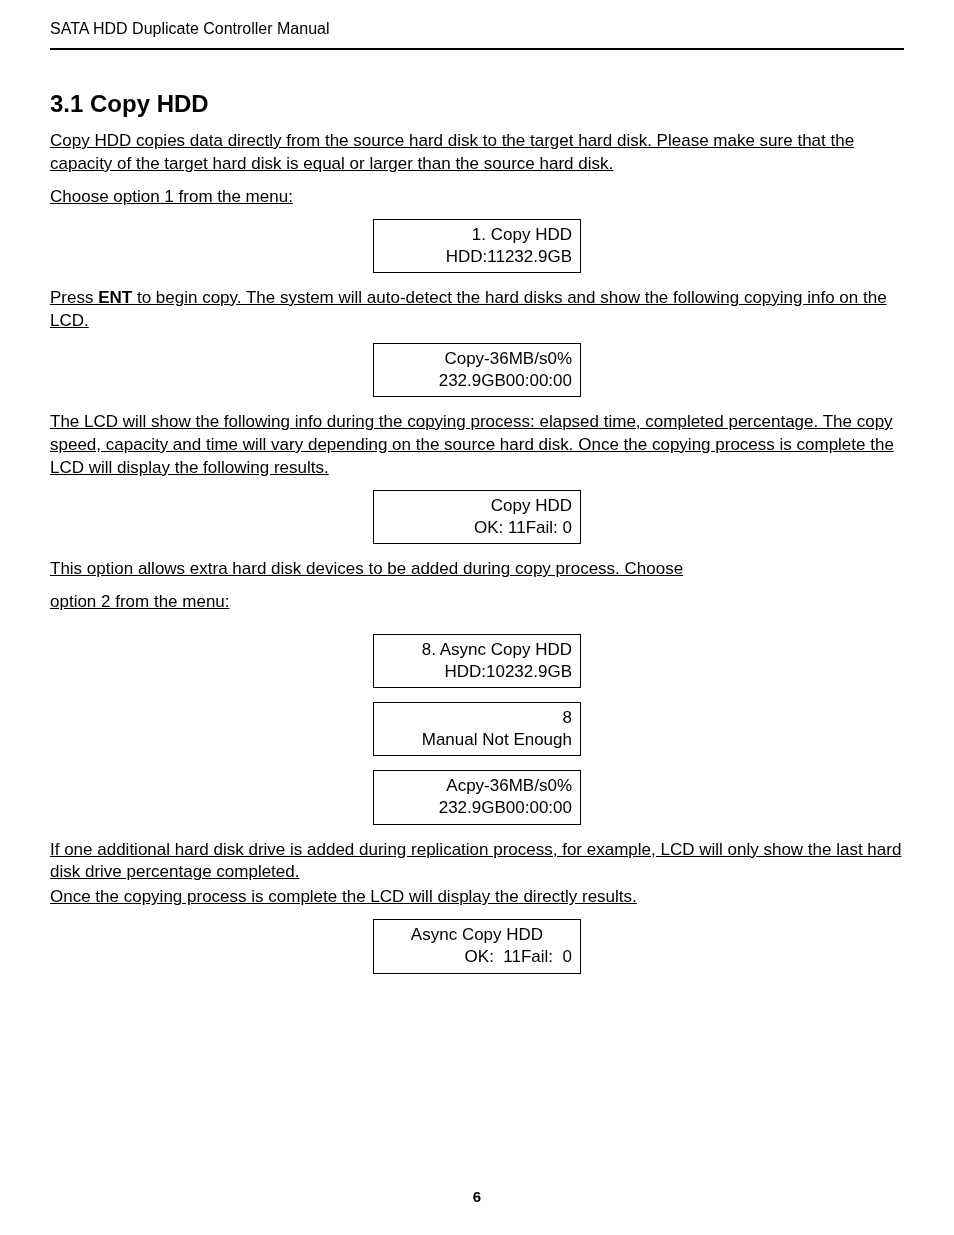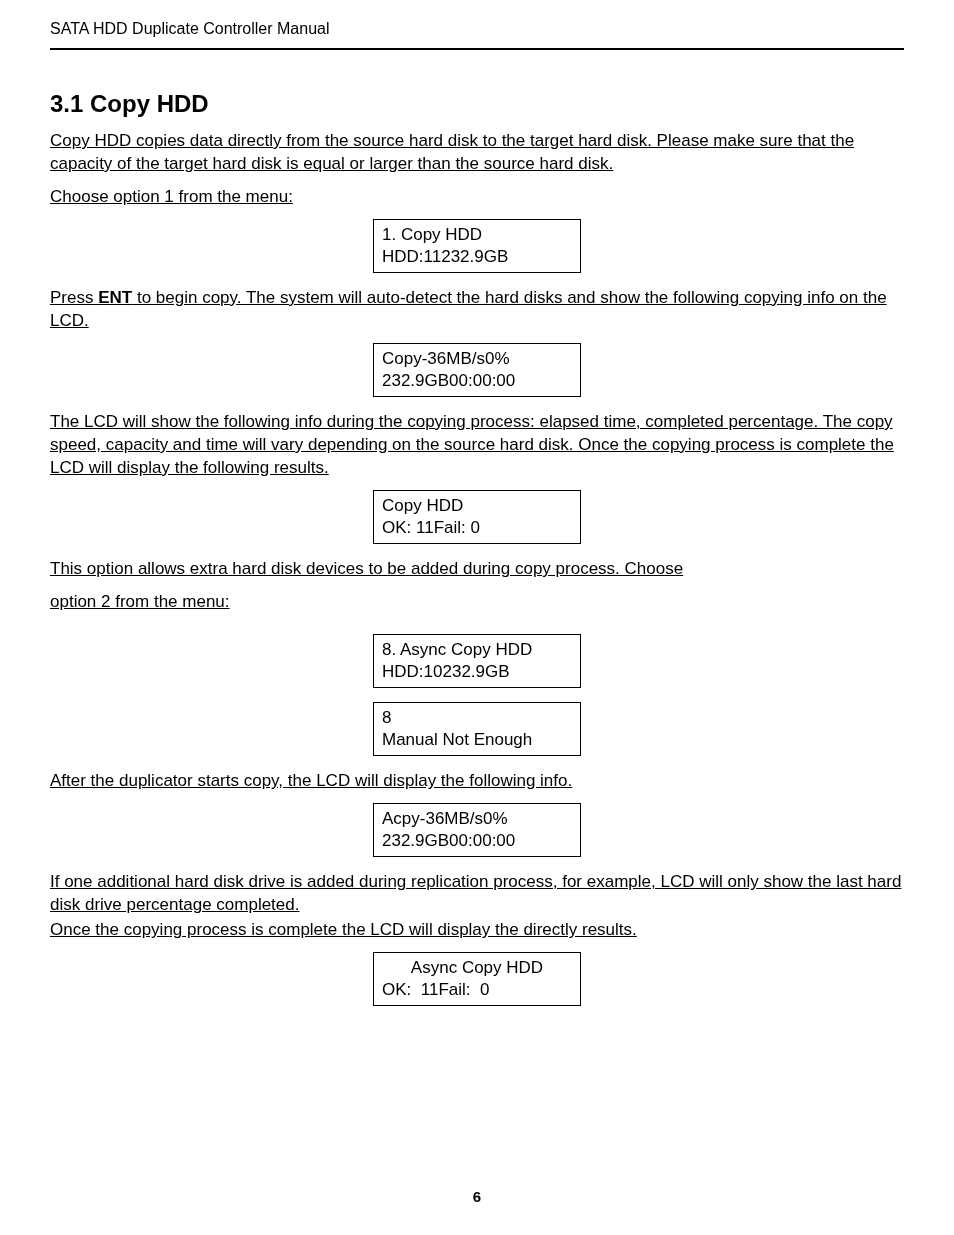--- a/index.html
+++ b/index.html
@@ -41,21 +41,21 @@
   .lcd-box {
     border: 1.5px solid #000;
     width: 190px;
     margin: 6px auto 14px auto;
     padding: 4px 8px;
     font-size: 17px;
     line-height: 1.3;
   }
   .lcd-row {
     display: flex;
-    justify-content: flex-start;
+    justify-content: flex-end;
     white-space: pre;
   }
   .page-number {
     position: absolute;
     bottom: 30px;
     left: 0;
     right: 0;
     text-align: center;
     font-weight: bold;
     font-size: 15px;
@@ -117,21 +117,20 @@
       <span>232.9GB</span>
     </div>
   </div>
 
 
   <div class="lcd-box">
     <div class="lcd-row"><span>8</span></div>
     <div class="lcd-row"><span>Manual Not Enough</span></div>
   </div>
 
-  <p>After the duplicator starts copy, the LCD will display the following info.</p>
 
   <div class="lcd-box">
     <div class="lcd-row">
       <span>Acpy-36MB/s</span>
       <span>0%</span>
     </div>
     <div class="lcd-row">
       <span>232.9GB</span>
       <span>00:00:00</span>
     </div>

